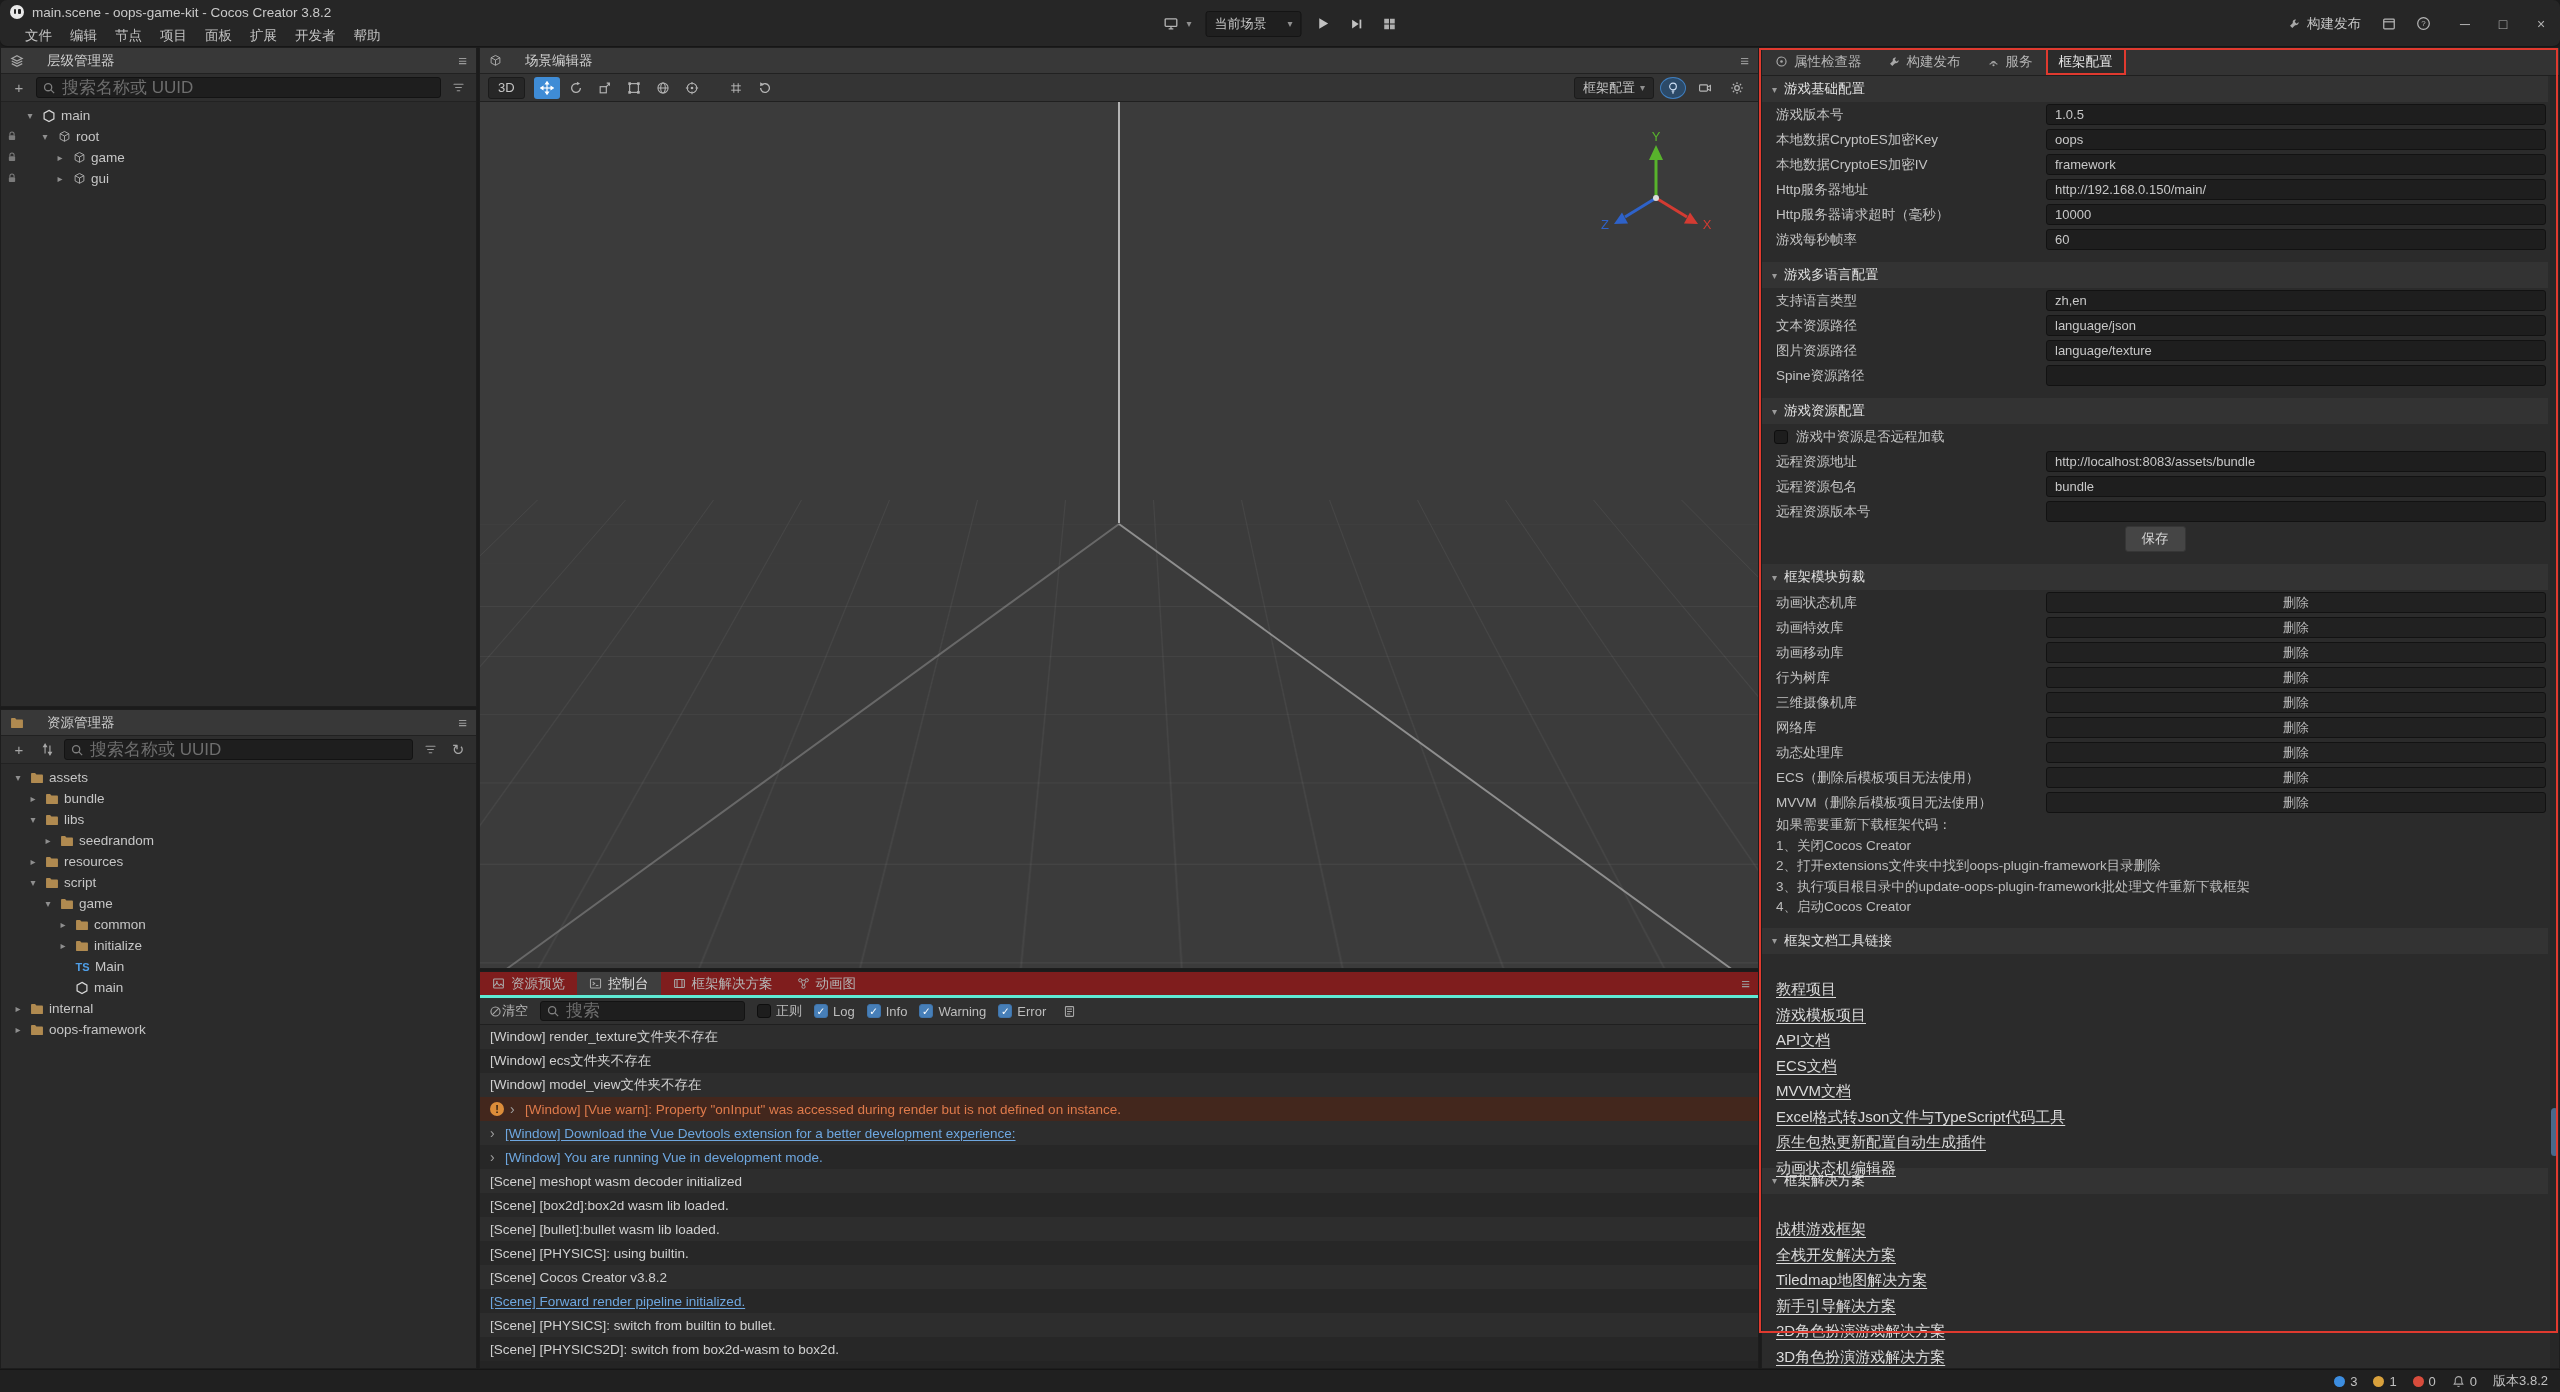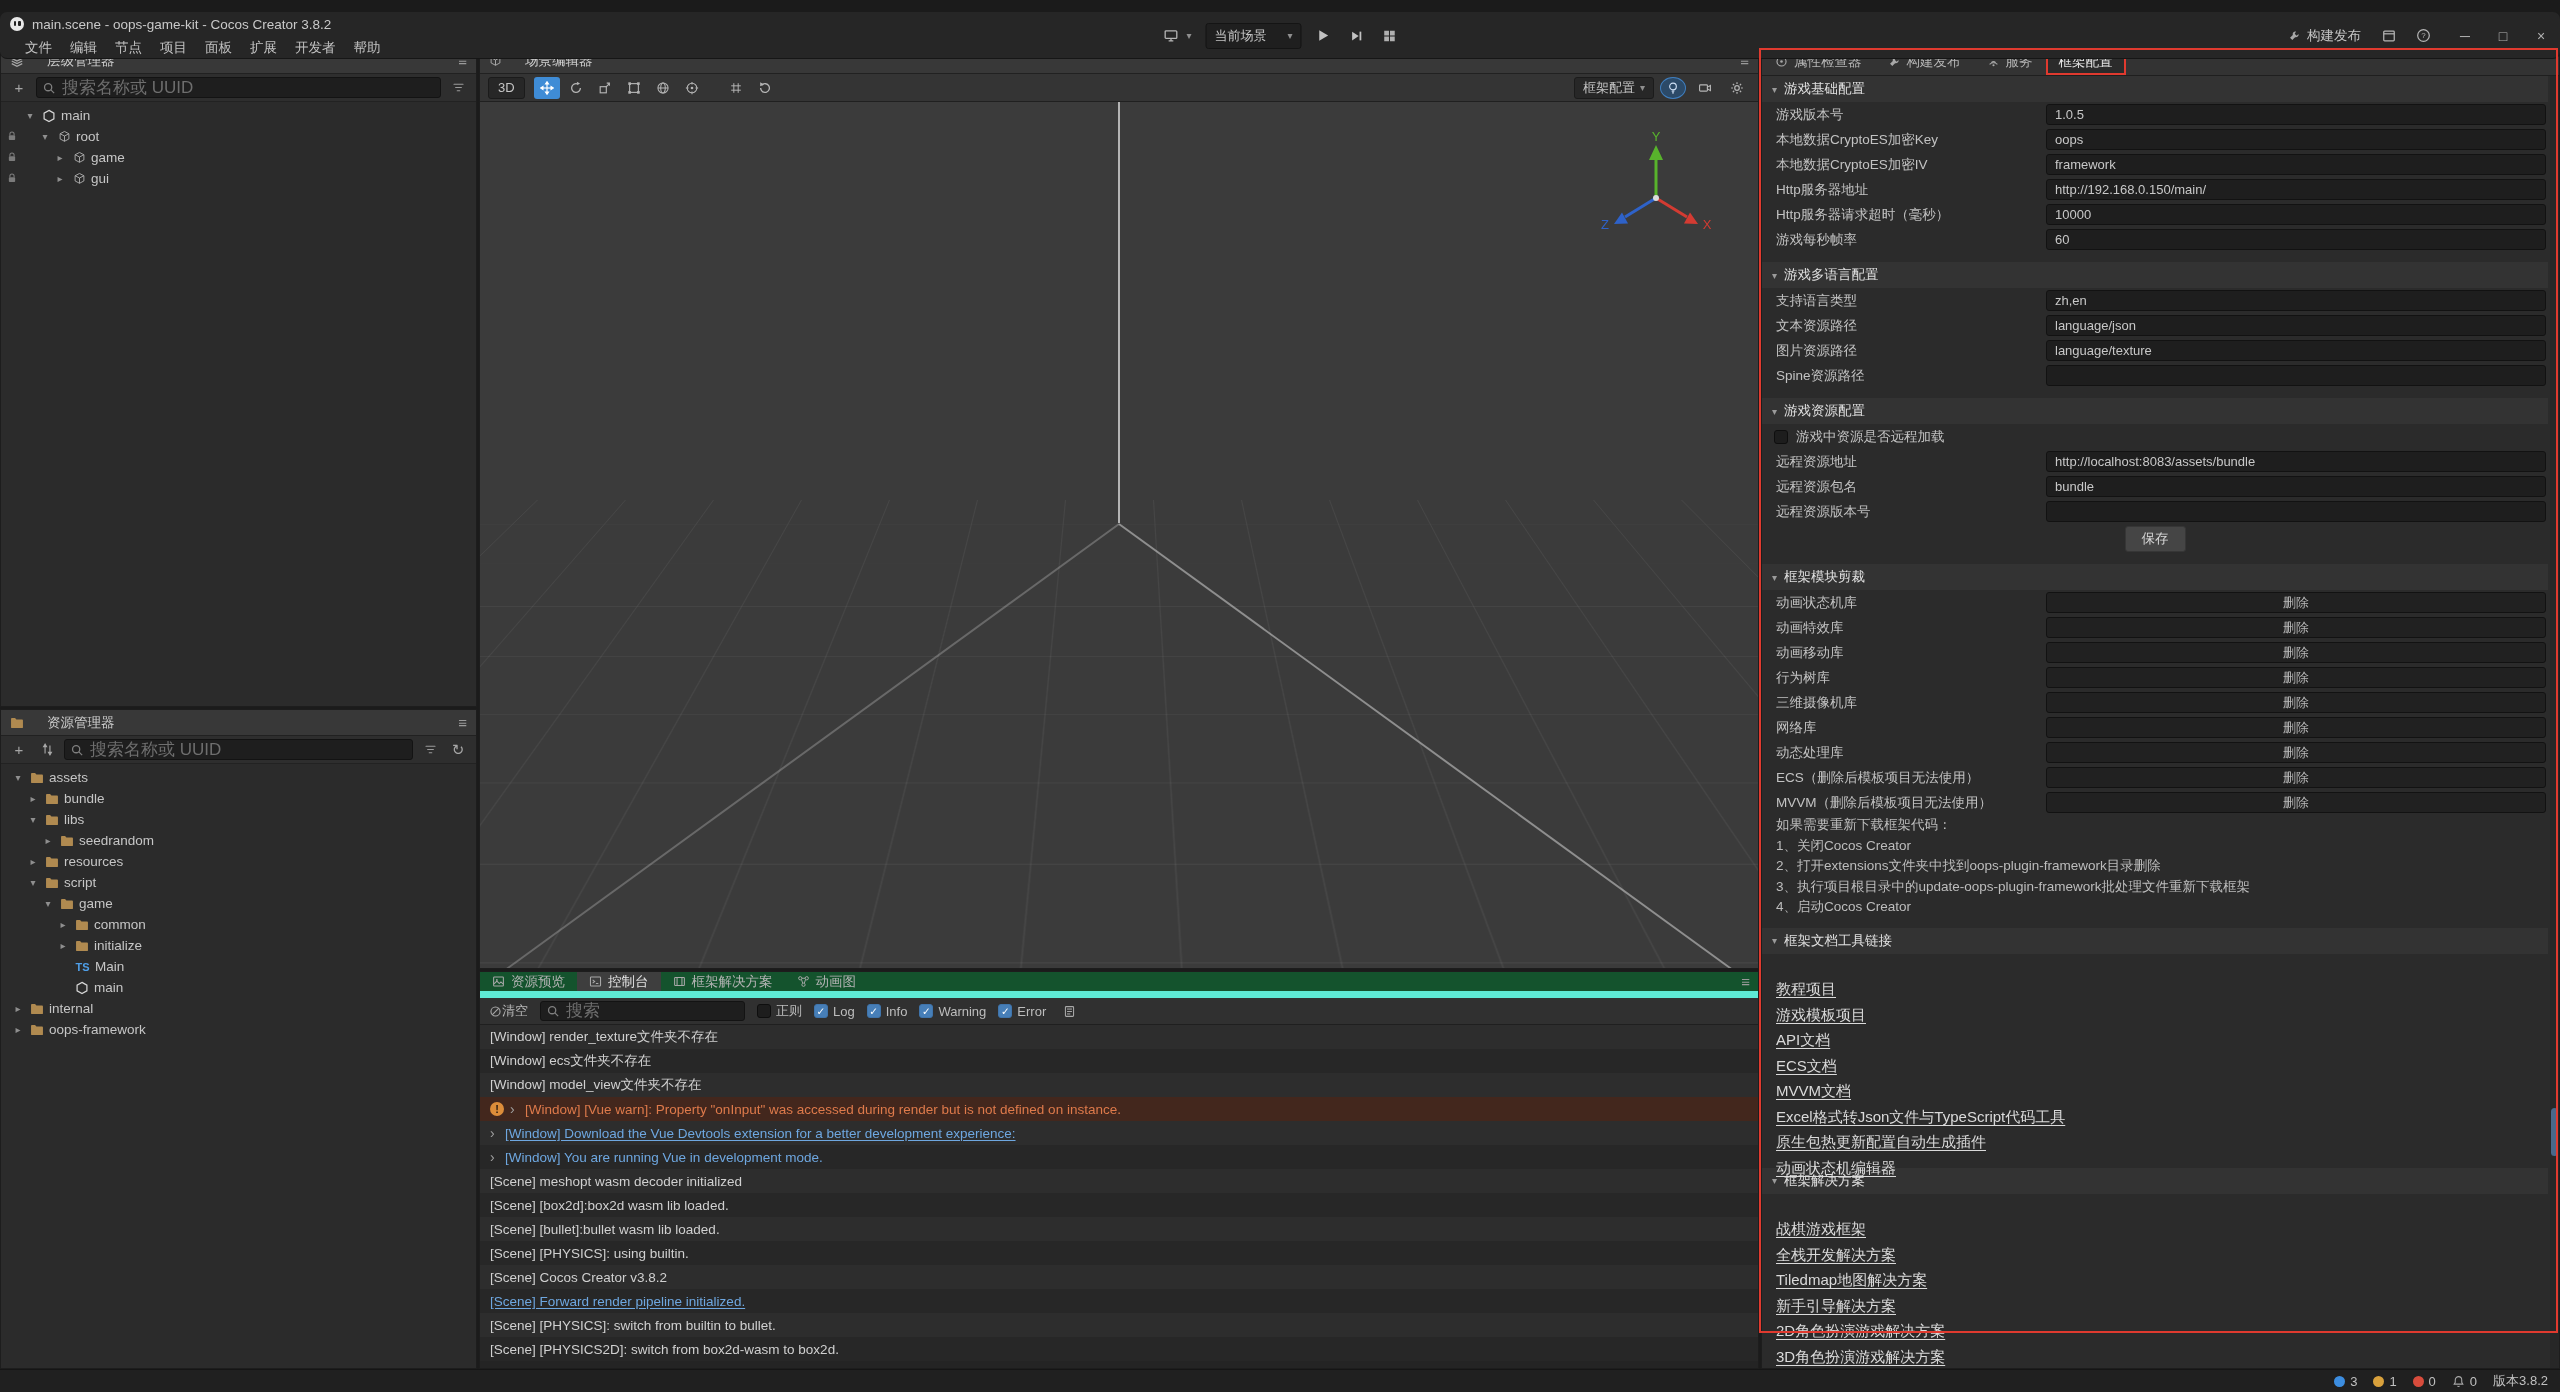--- a/index.html
+++ b/index.html
@@ -1,21 +1,21 @@
 <!DOCTYPE html>
 <html><head>
 <meta charset="utf-8">
 <style>
   html,body{margin:0;padding:0;width:2560px;height:1392px;background:#1b1b1b;
     font-family:"Liberation Sans","DejaVu Sans",sans-serif;overflow:hidden;color:#ccc;}
   *{box-sizing:border-box;user-select:none;}
   input{font-family:inherit;}
 
   
-  .titlebar{position:absolute;left:0;top:12px;width:2560px;height:47px;background:#262626;border-bottom:1px solid #161616;z-index:10;border-radius:7px;}
+  .titlebar{position:absolute;left:0;top:0;width:2560px;height:47px;background:#262626;border-bottom:1px solid #161616;z-index:10;border-radius:7px;}
   .tb-row1{height:24px;display:flex;align-items:center;padding-left:10px;}
   .logo{width:14px;height:14px;border-radius:50%;background:#e9e9e9;position:relative;flex:none;}
   .logo:before,.logo:after{content:"";position:absolute;width:2.5px;height:4.5px;background:#222;border-radius:1px;top:4px;}
   .logo:before{left:3.5px}.logo:after{right:3.5px}
   .tb-title{margin-left:8px;font-size:13.5px;color:#c9c9c9;white-space:nowrap;}
   .menubar{display:flex;height:23px;align-items:center;padding-left:16px;}
   .menu-item{padding:0 9px;font-size:13.5px;color:#c2c2c2;line-height:23px;cursor:default;}
   .tb-center{position:absolute;top:0;left:50%;transform:translateX(-50%);height:47px;display:flex;align-items:center;gap:9px;}
   .tb-iconbtn{display:flex;align-items:center;gap:3px;color:#b8b8b8;padding:3px 5px;border-radius:3px;}
   .scene-select{min-width:96px;height:26px;background:#1f1f1f;border:1px solid #141414;border-radius:3px;
@@ -65,21 +65,21 @@
      background-image:repeating-linear-gradient(90deg,rgba(255,255,255,0.055) 0 1px,transparent 1px 88px),
                       repeating-linear-gradient(0deg,rgba(255,255,255,0.055) 0 1px,transparent 1px 88px);
      transform:perspective(1400px) rotateX(68deg);transform-origin:50% 0;}
   .axis-vert{position:absolute;left:calc(50% - 1px);top:0;width:2px;height:48.6%;background:rgba(232,232,232,0.7);}
   .axis-line{position:absolute;left:50%;top:48.6%;width:763px;height:2px;background:rgba(225,225,225,0.5);transform-origin:0 50%;}
   .axis-right{transform:rotate(36deg);}
   .axis-left{transform:rotate(144deg);opacity:.55;}
   .gizmo{position:absolute;right:42px;top:28px;}
 
   
-  .console-tabbar{height:26px;background:#14532d;display:flex;align-items:stretch;border-bottom:7px solid #5eead4;}
+  .console-tabbar{height:26px;background:#7f1d1d;display:flex;align-items:stretch;border-bottom:3px solid #5eead4;}
   .console-tab{display:flex;align-items:center;gap:6px;padding:0 12px;font-size:13.5px;color:#b3b3b3;}
   .console-tab.active{background:#3e3e3e;color:#e2e2e2;}
   .console-toolbar{height:27px;background:#303030;display:flex;align-items:center;gap:12px;padding:0 9px;border-bottom:1px solid #1f1f1f;font-size:13px;color:#bdbdbd;}
   .clear-btn{display:flex;align-items:center;color:#b8b8b8;}
   .console-search{width:205px;flex:none;height:20px;}
   .cb{width:14px;height:14px;border-radius:3px;background:#1d1d1d;border:1px solid #0e0e0e;display:inline-flex;align-items:center;justify-content:center;font-size:10.5px;color:#fff;flex:none;}
   .cb.checked{background:#477fb8;border-color:#3f74ab;}
   .filter-item{display:flex;align-items:center;gap:5px;}
   .console-body{position:absolute;left:0;top:53px;right:0;bottom:0;overflow:hidden;}
   .log-row{height:24px;display:flex;align-items:center;gap:6px;padding:0 10px;font-size:13.5px;color:#d0d0d0;white-space:nowrap;}

